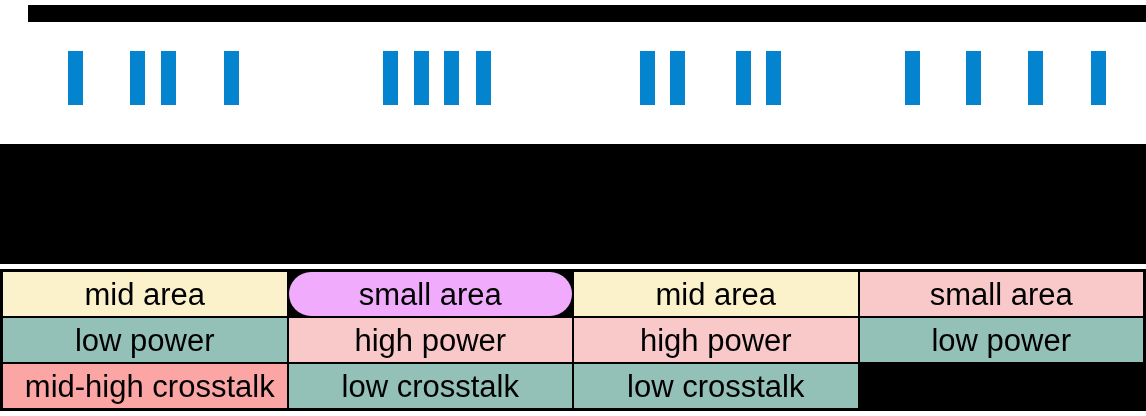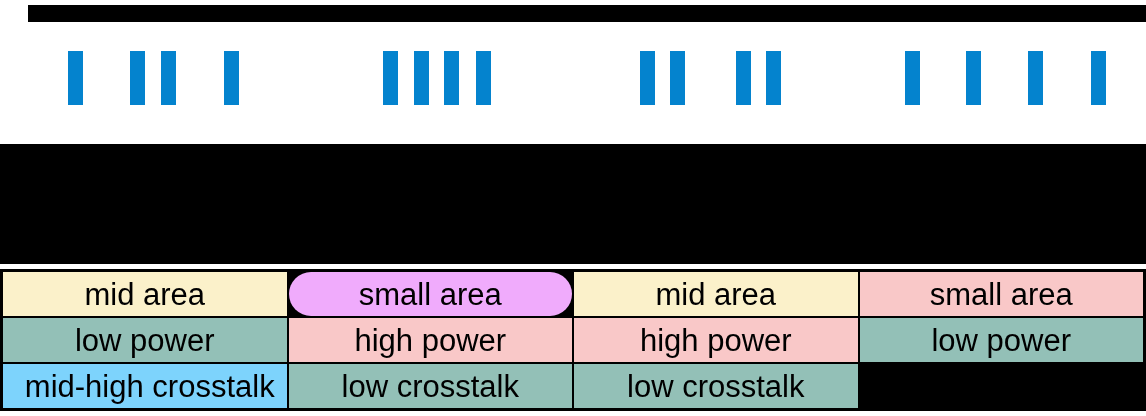--- a/index.html
+++ b/index.html
@@ -81,18 +81,18 @@
     <div class="cell" style="background: rgb(251, 241, 202);">mid area</div>
     <div class="cell" style="background: #f0abfc; border-radius: 22px;">small area</div>
     <div class="cell" style="background: rgb(251, 241, 202);">mid area</div>
     <div class="cell" style="background: rgb(249, 200, 200);">small area</div>
 
     <div class="cell" style="background: rgb(147, 192, 183);">low power</div>
     <div class="cell" style="background: rgb(249, 200, 200);">high power</div>
     <div class="cell" style="background: rgb(249, 200, 200);">high power</div>
     <div class="cell" style="background: rgb(147, 192, 183);">low power</div>
 
-    <div class="cell" style="background: #7dd3fc; padding-left: 10px;">mid-high crosstalk</div>
+    <div class="cell" style="background: #fca5a5; padding-left: 10px;">mid-high crosstalk</div>
     <div class="cell" style="background: rgb(147, 192, 183);">low crosstalk</div>
     <div class="cell" style="background: rgb(147, 192, 183);">low crosstalk</div>
   </div>
 
 </div>
 
 </body></html>

